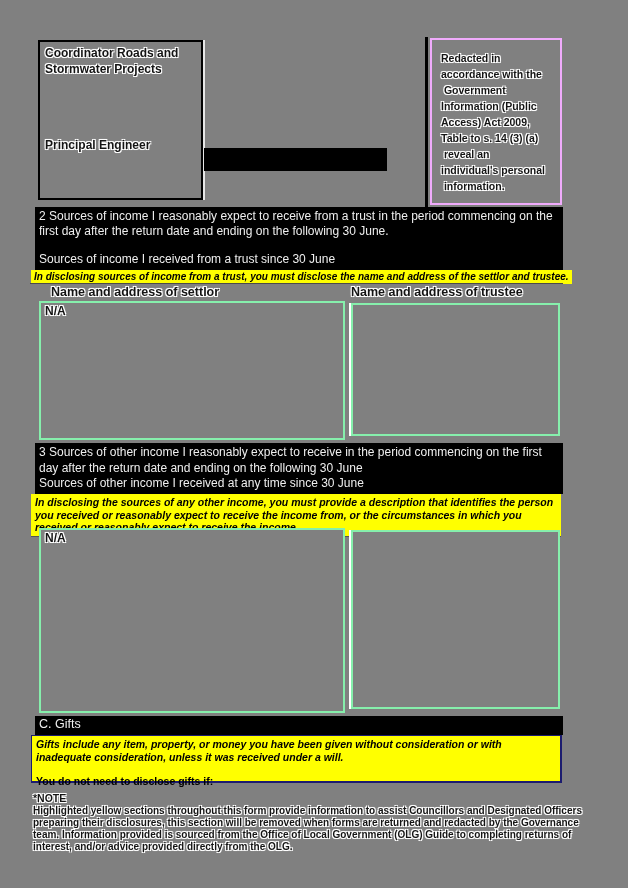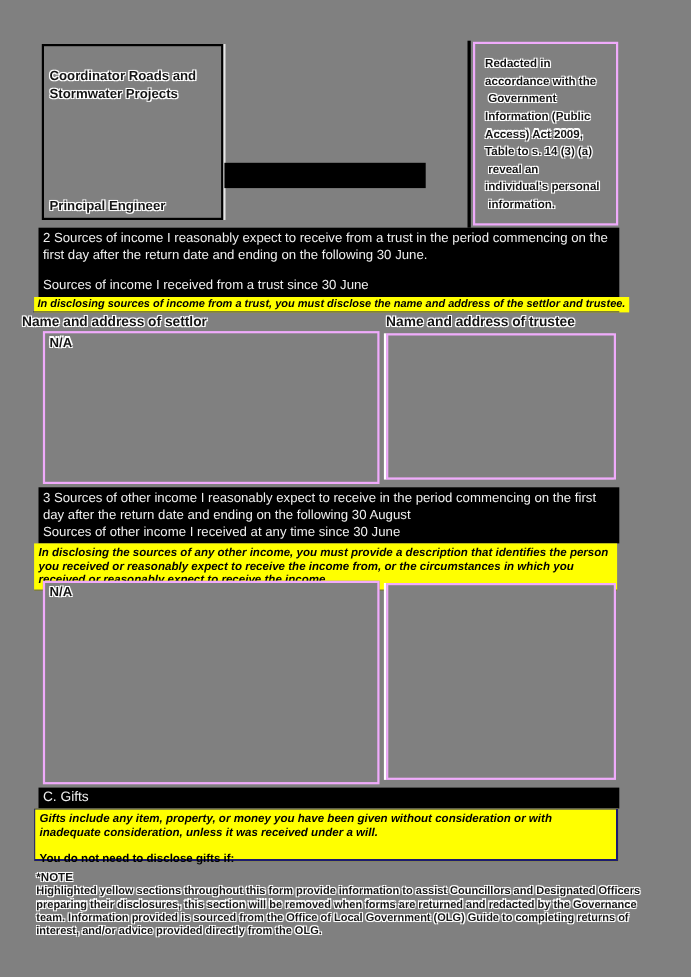--- a/index.html
+++ b/index.html
@@ -24,46 +24,46 @@
   }
   .bar{
     background:var(--bar);color:var(--bar-text);
     font-size:12px;line-height:15px;padding:2px 4px;
   }
   .yellow{
     background:var(--highlight);color:#000;
     font-style:italic;font-weight:bold;
   }
   .entry-box{
-    border:2px solid #f0abfc;background:var(--bg);
+    border:2px solid #86efac;background:var(--bg);
     font-size:12px;line-height:14px;padding:1px 4px;
   }
   .prewrap{white-space:pre-wrap;}
   #top-left-box{
     left:38px;top:40px;width:165px;height:160px;
-    border:2px solid #000;padding:19px 5px;
+    border:2px solid #000;padding:3px 5px;
     font-size:12px;line-height:16px;
     box-shadow:2px 0 0 rgba(255,255,255,.8);
   }
-  #top-left-line2{margin-top:86px;}
+  #top-left-line2{margin-top:60px;}
   #redaction-bar{left:204px;top:148px;width:183px;height:23px;background:#000;}
   #top-vline{left:425px;top:37px;width:3px;height:170px;background:#000;}
   #top-right-box{
     left:430px;top:38px;width:132px;height:167px;
     border:2px solid #f0abfc;padding:10px 3px 3px 9px;
     font-size:10.5px;line-height:16px;
   }
   #section2-bar{left:35px;top:207px;width:528px;height:68px;}
   #section2-sub{margin-top:13px;}
   #yellow-note-1{
     left:31px;top:270px;display:inline-block;
     font-size:10px;line-height:12px;padding:1px 3px;
   }
   #header-rule{left:30px;top:283px;width:533px;height:1px;background:#4a4a4a;}
-  #header-settlor{left:20px;top:285px;font-size:12.5px;}
+  #header-settlor{left:51px;top:285px;font-size:12.5px;}
   #header-trustee{left:351px;top:285px;font-size:12.5px;}
   #settlor-box{left:39px;top:301px;width:306px;height:139px;}
   #trustee-box{left:351px;top:303px;width:209px;height:133px;box-shadow:-2px 0 0 #fff;}
   #section3-bar{left:35px;top:443px;width:528px;height:51px;line-height:15.5px;}
   #yellow-note-2{
     left:31px;top:494px;width:530px;
     font-size:10.5px;line-height:12.5px;padding:2px 4px;
     border-bottom:1px solid #555;
   }
   #other-box-left{left:39px;top:528px;width:306px;height:185px;}
@@ -117,21 +117,21 @@
 <div class="abs halo" id="header-trustee">Name and address of trustee</div>
 
 <div class="abs entry-box" id="settlor-box">
   <span class="halo">N/A</span>
 </div>
 <div class="abs entry-box" id="trustee-box">
   <span class="halo"></span>
 </div>
 
 <div class="abs bar" id="section3-bar">
-  <div>3 Sources of other income I reasonably expect to receive in the period commencing on the first day after the return date and ending on the following 30 August</div>
+  <div>3 Sources of other income I reasonably expect to receive in the period commencing on the first day after the return date and ending on the following 30 June</div>
   <div>Sources of other income I received at any time since 30 June</div>
 </div>
 
 <div class="abs yellow" id="yellow-note-2">In disclosing the sources of any other income, you must provide a description that identifies the person you received or reasonably expect to receive the income from, or the circumstances in which you received or reasonably expect to receive the income.</div>
 
 <div class="abs entry-box" id="other-box-left">
   <span class="halo">N/A</span>
 </div>
 <div class="abs entry-box" id="other-box-right">
   <span class="halo"></span>

